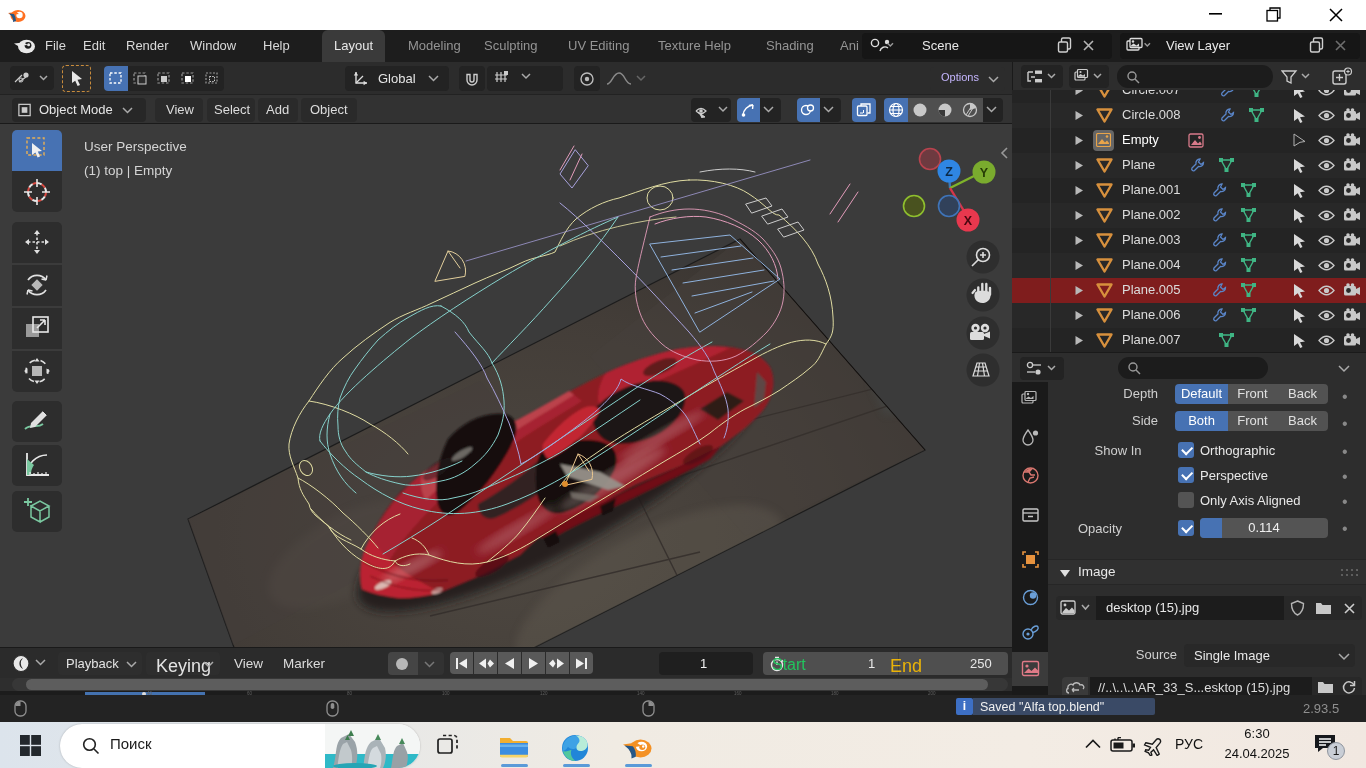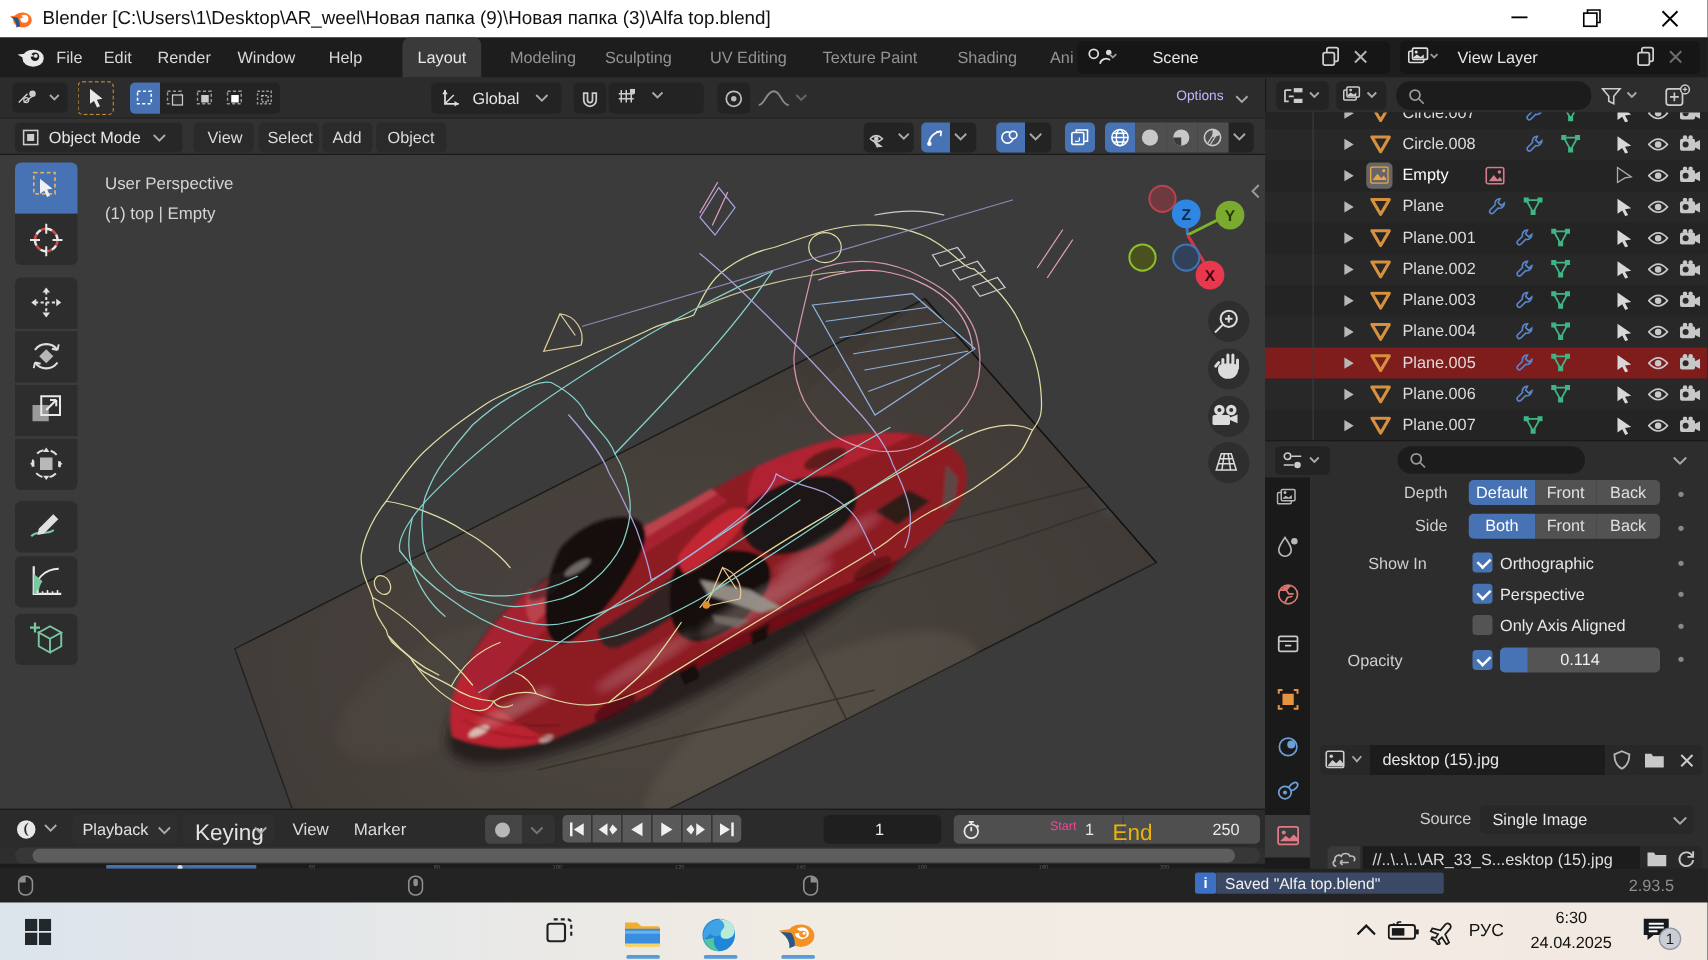--- a/index.html
+++ b/index.html
@@ -36,21 +36,20 @@
 <body>
 <div id="root">
 
 <div class="abs" id="titlebar">
   <svg class="icon" style="left:7px;top:5px" width="20" height="20" viewBox="0 0 20 20">
     <ellipse cx="11" cy="11" rx="7.5" ry="6" fill="#ff7021"></ellipse>
     <circle cx="12.5" cy="10" r="3.2" fill="#fff"></circle>
     <path d="M1,8 L9,7 L12,9 L4,10 Z" fill="#ff7021"></path>
     <path d="M2,8.5 Q7,13 6,17 L9,16 Q9,12 7,9 Z" fill="#265787"></path>
   </svg>
-  <span class="abs" style="left:34px;top:6px">Blender [C:\Users\1\Desktop\AR_weel\Новая папка (9)\Новая папка (3)\Alfa top.blend]</span>
   <svg class="icon" style="left:1209px;top:13px" width="14" height="3">
         <rect width="13" height="1.6" fill="#000"></rect>
       </svg>
   <svg class="icon" style="left:1266px;top:7px" width="16" height="16" viewBox="0 0 16 16">
         <rect x="1" y="3.5" width="10.5" height="10.5" fill="none" stroke="#000" stroke-width="1.3"></rect>
         <path d="M4,3.5 V1 H14 V11 H11.5" fill="none" stroke="#000" stroke-width="1.3"></path>
       </svg>
   <svg class="icon" style="left:1328px;top:7px" width="16" height="16" viewBox="0 0 16 16">
         <path d="M2,2 L14,14 M14,2 L2,14" stroke="#000" stroke-width="1.5"></path>
       </svg>
@@ -65,21 +64,21 @@
   </svg>
   <span class="menuitem" style="left:45px">File</span>
   <span class="menuitem" style="left:83px">Edit</span>
   <span class="menuitem" style="left:126px">Render</span>
   <span class="menuitem" style="left:190px">Window</span>
   <span class="menuitem" style="left:263px">Help</span>
   <span class="tab active" style="left:322px">Layout</span>
   <span class="tab" style="left:396px">Modeling</span>
   <span class="tab" style="left:472px">Sculpting</span>
   <span class="tab" style="left:556px">UV Editing</span>
-  <span class="tab" style="left:646px">Texture Paint</span>
+  <span class="tab" style="left:646px">Texture Help</span>
   <span class="tab" style="left:754px">Shading</span>
   <span class="tab" style="left:828px">Ani</span>
 
   <div class="abs" style="left:862px;top:3px;width:250px;height:26px;background:#161616;border-radius:4px"></div>
   <svg class="icon" style="left:868px;top:7px" width="30" height="18" viewBox="0 0 30 18">
     <circle cx="7" cy="6" r="3.6" fill="none" stroke="#ddd" stroke-width="1.4"></circle>
     <path d="M12,14 a5,5 0 0 1 8,-3" fill="none" stroke="#ddd" stroke-width="1.4"></path>
     <circle cx="19" cy="5" r="2.2" fill="#ddd"></circle>
     <path d="M24,7 l3,3 l3,-3" fill="none" stroke="#999" stroke-width="1.6" transform="translate(-2,0) scale(0.9)"></path>
   </svg>
@@ -959,20 +958,38 @@
     <div class="abs" style="left:0;top:2px;width:128px;text-align:center;color:#f0f0f0;font-size:13px">0.114</div>
   </div>
   <div class="abs" style="left:156px;top:60px"></div>
   <span style="position:absolute;left:330px;top:6px;color:#888">•</span>
         <span style="position:absolute;left:330px;top:33px;color:#888">•</span>
         <span style="position:absolute;left:330px;top:61px;color:#888">•</span>
         <span style="position:absolute;left:330px;top:86px;color:#888">•</span>
         <span style="position:absolute;left:330px;top:111px;color:#888">•</span>
         <span style="position:absolute;left:330px;top:138px;color:#888">•</span>
 
+  <div class="abs" style="left:36px;top:177px;width:318px;height:26px;background:#303030;border-top:1px solid #262626;border-bottom:1px solid #262626">
+    <svg class="icon" style="left:12px;top:9px" width="10" height="8">
+            <path d="M0,1 h10 l-5,7z" fill="#e0e0e0"></path>
+          </svg>
+    <span class="abs" style="left:30px;top:4px;color:#e8e8e8;font-size:13.5px">Image</span>
+    <svg class="icon" style="left:292px;top:8px" width="18" height="10" viewBox="0 0 18 10">
+            <g fill="#6a6a6a">
+              <circle cx="2" cy="2" r="1.1"></circle>
+              <circle cx="7" cy="2" r="1.1"></circle>
+              <circle cx="12" cy="2" r="1.1"></circle>
+              <circle cx="17" cy="2" r="1.1"></circle>
+              <circle cx="2" cy="7" r="1.1"></circle>
+              <circle cx="7" cy="7" r="1.1"></circle>
+              <circle cx="12" cy="7" r="1.1"></circle>
+              <circle cx="17" cy="7" r="1.1"></circle>
+            </g>
+          </svg>
+  </div>
   <div class="abs" style="left:44px;top:214px;width:40px;height:24px;background:#282828;border-radius:4px 0 0 4px"></div>
   <svg class="icon" style="left:48px;top:218px" width="34" height="16" viewBox="0 0 34 16">
           <rect x="1" y="1" width="14" height="13" rx="1.5" fill="none" stroke="#ccc" stroke-width="1.3"></rect>
           <circle cx="5" cy="5" r="1.4" fill="#ccc"></circle>
           <path d="M2.5,12 l3.5,-4 l3,2.5 l3,-3 l2.5,3 v2.5 h-12z" fill="#ccc"></path>
           <path d="M22,5 l3.5,4 l3.5,-4" fill="none" stroke="#aaa" stroke-width="1.5"></path>
         </svg>
   <div class="abs" style="left:84px;top:214px;width:188px;height:24px;background:#1c1c1c"></div>
   <span class="abs" style="left:94px;top:218px;color:#e8e8e8;font-size:13px">desktop (15).jpg</span>
   <div class="abs" style="left:272px;top:214px;width:26px;height:24px;background:#282828"></div>
@@ -1065,21 +1082,21 @@
         <path d="M12,1 v11" stroke="#f0f0f0" stroke-width="2"></path>
         <path d="M2,1.5 v10 L10,6.5z" fill="#f0f0f0"></path>
       </svg>
   <div class="abs" style="left:659px;top:4px;width:94px;height:23px;background:#1f1f1f;border-radius:4px"></div>
   <span class="abs" style="left:700px;top:8px;color:#f0f0f0;font-size:13px">1</span>
   <div class="abs" style="left:763px;top:4px;width:245px;height:23px;background:#4f4f4f;border-radius:4px"></div>
   <svg class="icon" style="left:769px;top:8px" width="16" height="16" viewBox="0 0 16 16">
         <circle cx="8" cy="9" r="5.5" fill="none" stroke="#e8e8e8" stroke-width="1.4"></circle>
         <path d="M8,9 V5.5 M6,1.5 h4 M8,1.5 v2 M12.5,4 l1.5,1.5" stroke="#e8e8e8" stroke-width="1.4"></path>
       </svg>
-  <span class="abs" style="left:840px;top:8px;color:#ec4899;font-size:10px">Start</span>
+  <span class="abs" style="left:772px;top:8px;color:#22c55e;font-size:16px">Start</span>
   <span class="abs" style="left:868px;top:8px;color:#e8e8e8;font-size:13px">1</span>
   <div class="abs" style="left:898px;top:4px;height:23px;width:1px;background:#3f3f3f"></div>
   <span class="abs" style="left:890px;top:8px;color:#eab308;font-size:18px">End</span>
   <span class="abs" style="left:970px;top:8px;color:#e8e8e8;font-size:13px">250</span>
 </div>
 <div class="abs" id="ruler">
   <div class="abs" style="left:12px;top:0;width:996px;height:13px;background:#373737;border-radius:7px"></div>
   <div class="abs" style="left:26px;top:1px;width:962px;height:11px;background:#5d5d5d;border-radius:6px"></div>
   <div class="abs" style="left:0;top:13px;width:1012px;height:4px;background:#1c1c1c"></div>
   <div class="abs" style="left:85px;top:14px;width:120px;height:3px;background:#4472b0"></div>
@@ -1118,20 +1135,39 @@
 </div>
 <div class="abs" id="taskbar">
   <svg class="icon" style="left:20px;top:13px" width="21" height="21" viewBox="0 0 21 21">
         <g fill="#23282d">
           <rect x="0" y="0" width="9.8" height="9.8"></rect>
           <rect x="11.2" y="0" width="9.8" height="9.8"></rect>
           <rect x="0" y="11.2" width="9.8" height="9.8"></rect>
           <rect x="11.2" y="11.2" width="9.8" height="9.8"></rect>
         </g>
       </svg>
+  <div class="abs" style="left:60px;top:2px;width:360px;height:44px;background:#fff;border-radius:22px;overflow:hidden;box-shadow:0 0 2px rgba(0,0,0,0.25)">
+    <svg class="icon" style="left:22px;top:13px" width="18" height="18" viewBox="0 0 18 18">
+          <circle cx="7.5" cy="7.5" r="5.8" fill="none" stroke="#222" stroke-width="1.6"></circle>
+          <path d="M12,12 L16.5,16.5" stroke="#222" stroke-width="1.6"></path>
+        </svg>
+    <span class="abs" style="left:50px;top:11px;color:#1a1a1a;font-size:15px">Поиск</span>
+    <svg class="icon" style="left:265px;top:0" width="95" height="44" viewBox="0 0 95 44">
+      <rect width="95" height="44" fill="#f4f6f5"></rect>
+      <rect x="0" y="30" width="95" height="14" fill="#2fb9c7"></rect>
+      <path d="M8,44 C12,30 10,20 16,14 L24,10 L30,18 C34,28 32,38 30,44 Z" fill="#9aa3a8"></path>
+      <path d="M12,44 C14,34 14,26 18,20 L22,18 L26,26 C28,33 27,40 26,44 Z" fill="#c2c9cc"></path>
+      <path d="M38,44 C40,32 40,24 46,18 L54,14 L60,24 C62,32 60,40 58,44 Z" fill="#aab3b8"></path>
+      <path d="M42,44 C44,36 44,28 48,24 L52,22 L56,30 C57,36 56,41 55,44 Z" fill="#d4dade"></path>
+      <path d="M66,44 C68,34 68,26 72,22 L78,19 L82,28 C84,34 82,40 81,44 Z" fill="#98a1a6"></path>
+      <path d="M23,12 l3,-6 l3,6z M20,16 l2.5,-5 l2.5,5z" fill="#3e7d4e"></path>
+      <path d="M50,16 l3,-6 l3,6z M74,20 l3,-6 l3,6z" fill="#47895a"></path>
+      <ellipse cx="30" cy="42" rx="22" ry="3" fill="#27a5b5"></ellipse>
+    </svg>
+  </div>
   <svg class="icon" style="left:436px;top:11px" width="26" height="26" viewBox="0 0 26 26">
         <rect x="2" y="6" width="14" height="14" rx="2" fill="none" stroke="#202020" stroke-width="1.7"></rect>
         <path d="M7,2.5 h11 a3,3 0 0 1 3,3 v11" fill="none" stroke="#202020" stroke-width="1.7" stroke-dasharray="3.2 2.4"></path>
       </svg>
   <svg class="icon" style="left:499px;top:13px" width="31" height="24" viewBox="0 0 31 24">
     <path d="M1,3 h10 l3,3 h13 a2,2 0 0 1 2,2 v12 a2,2 0 0 1 -2,2 H3 a2,2 0 0 1 -2,-2 Z" fill="#f2ae30"></path>
     <path d="M1,8 H29 V20 a2,2 0 0 1 -2,2 H3 a2,2 0 0 1 -2,-2 Z" fill="#3b8de0"></path>
     <path d="M1,9.5 h28 v2.5 H1z" fill="#7fc0f0" opacity="0.7"></path>
     <path d="M1,20.5 a2,2 0 0 0 2,2 h24 a2,2 0 0 0 2,-2 v-0.8 H1z" fill="#f6d46a"></path>
   </svg>

